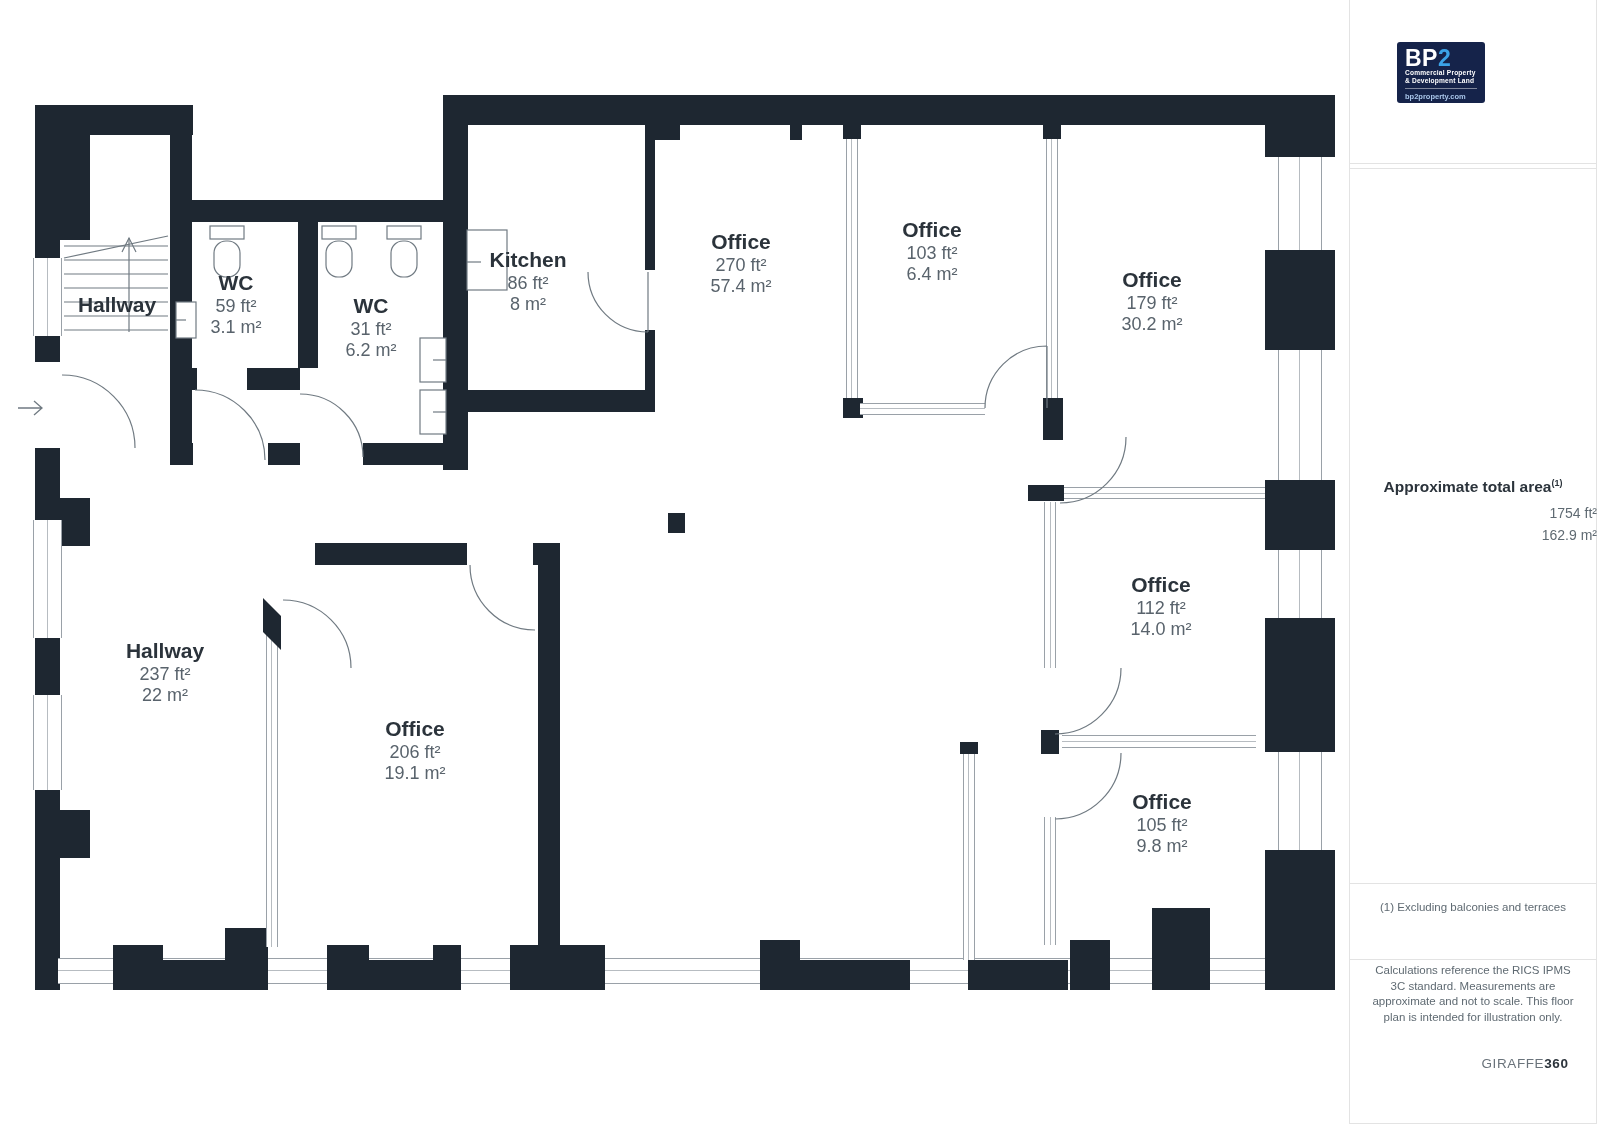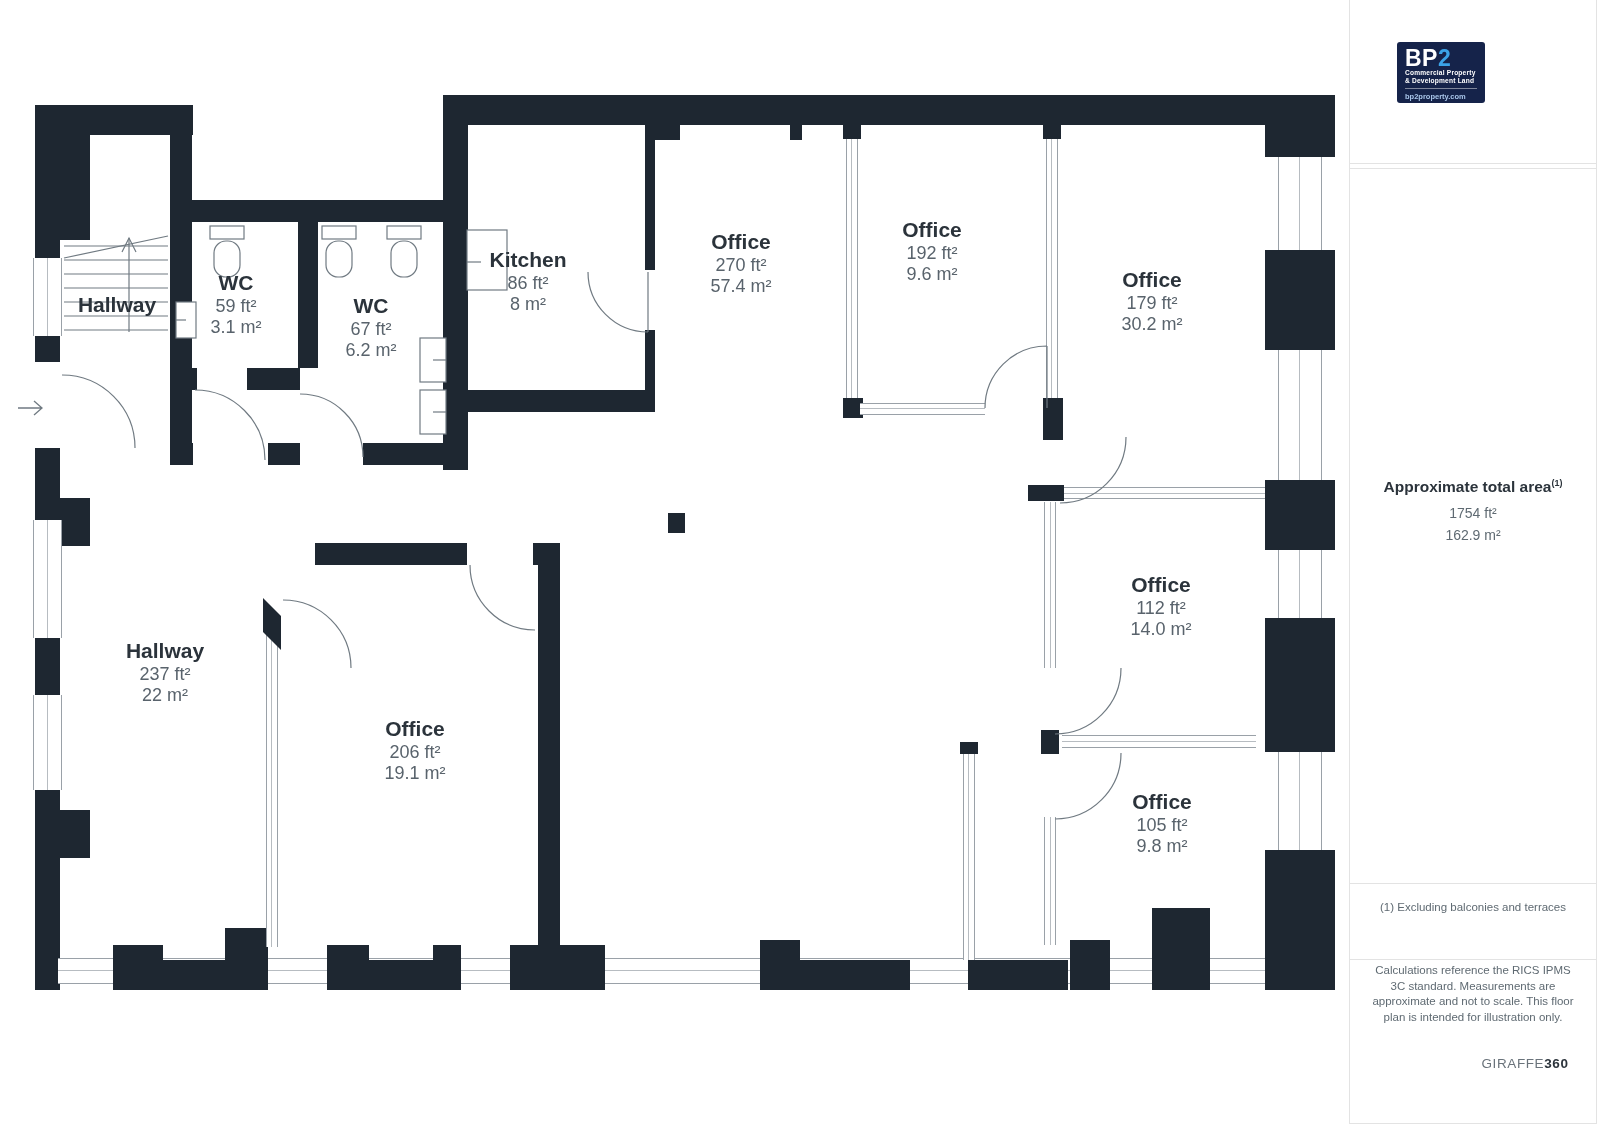--- a/index.html
+++ b/index.html
@@ -23,21 +23,21 @@
   
   .sline{position:absolute;background:#e3e3e3;}
   .logo{position:absolute;left:1397px;top:42px;width:88px;height:61px;background:#15234a;border-radius:3px;color:#fff;box-sizing:border-box;padding:5px 8px 4px 8px;}
   .logo .bp{font-size:23px;font-weight:800;line-height:22px;letter-spacing:.5px;}
   .logo .bp .two{color:#3ba3e8;}
   .logo .tag{font-size:6.6px;font-weight:700;line-height:8px;letter-spacing:.2px;}
   .logo .div{height:1px;background:rgba(255,255,255,.45);margin:3px 0 3px 0;}
   .logo .url{font-size:7.5px;color:#a9c6ea;font-weight:600;}
   .sb-title{position:absolute;left:1349px;width:248px;text-align:center;font-size:15.5px;font-weight:700;color:#2b333b;}
   .sb-title sup{font-size:9px;}
-  .sb-val{position:absolute;left:1349px;width:248px;text-align:center;font-size:14px;color:#5f6a72;}
+  .sb-val{position:absolute;left:1349px;width:248px;text-align:right;font-size:14px;color:#5f6a72;}
   .sb-note{position:absolute;left:1349px;width:248px;text-align:center;font-size:11.5px;color:#5f6a72;}
   .sb-par{position:absolute;left:1368px;width:210px;text-align:center;font-size:11.5px;line-height:15.5px;color:#5f6a72;}
   .sb-credit{position:absolute;left:1401px;width:248px;text-align:center;font-size:13.5px;color:#6a737b;letter-spacing:.6px;}
   .sb-credit b{color:#2b333b;font-weight:800;}
 </style>
 </head>
 <body>
 
 <div id="stage">
 
@@ -167,37 +167,37 @@
     <div class="room-label" style="left:117px;top:292px;">
       <div class="rname">Hallway</div>
     </div>
     <div class="room-label" style="left:236px;top:270px;">
       <div class="rname">WC</div>
       <div class="rarea">59 ft²</div>
       <div class="rarea">3.1 m²</div>
     </div>
     <div class="room-label" style="left:371px;top:293px;">
       <div class="rname">WC</div>
-      <div class="rarea">67 ft²</div>
+      <div class="rarea">31 ft²</div>
       <div class="rarea">6.2 m²</div>
     </div>
     <div class="room-label" style="left:528px;top:247px;">
       <div class="rname">Kitchen</div>
       <div class="rarea">86 ft²</div>
       <div class="rarea">8 m²</div>
     </div>
     <div class="room-label" style="left:741px;top:229px;">
       <div class="rname">Office</div>
       <div class="rarea">270 ft²</div>
       <div class="rarea">57.4 m²</div>
     </div>
     <div class="room-label" style="left:932px;top:217px;">
       <div class="rname">Office</div>
-      <div class="rarea">192 ft²</div>
-      <div class="rarea">9.6 m²</div>
+      <div class="rarea">103 ft²</div>
+      <div class="rarea">6.4 m²</div>
     </div>
     <div class="room-label" style="left:1152px;top:267px;">
       <div class="rname">Office</div>
       <div class="rarea">179 ft²</div>
       <div class="rarea">30.2 m²</div>
     </div>
     <div class="room-label" style="left:1161px;top:572px;">
       <div class="rname">Office</div>
       <div class="rarea">112 ft²</div>
       <div class="rarea">14.0 m²</div>

